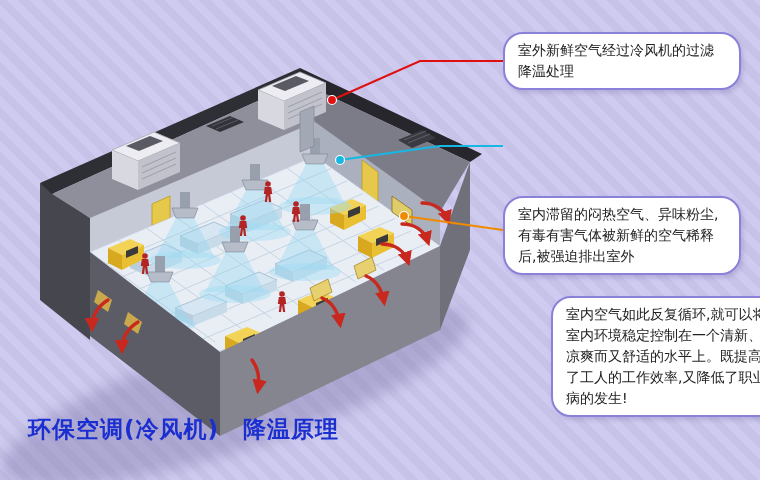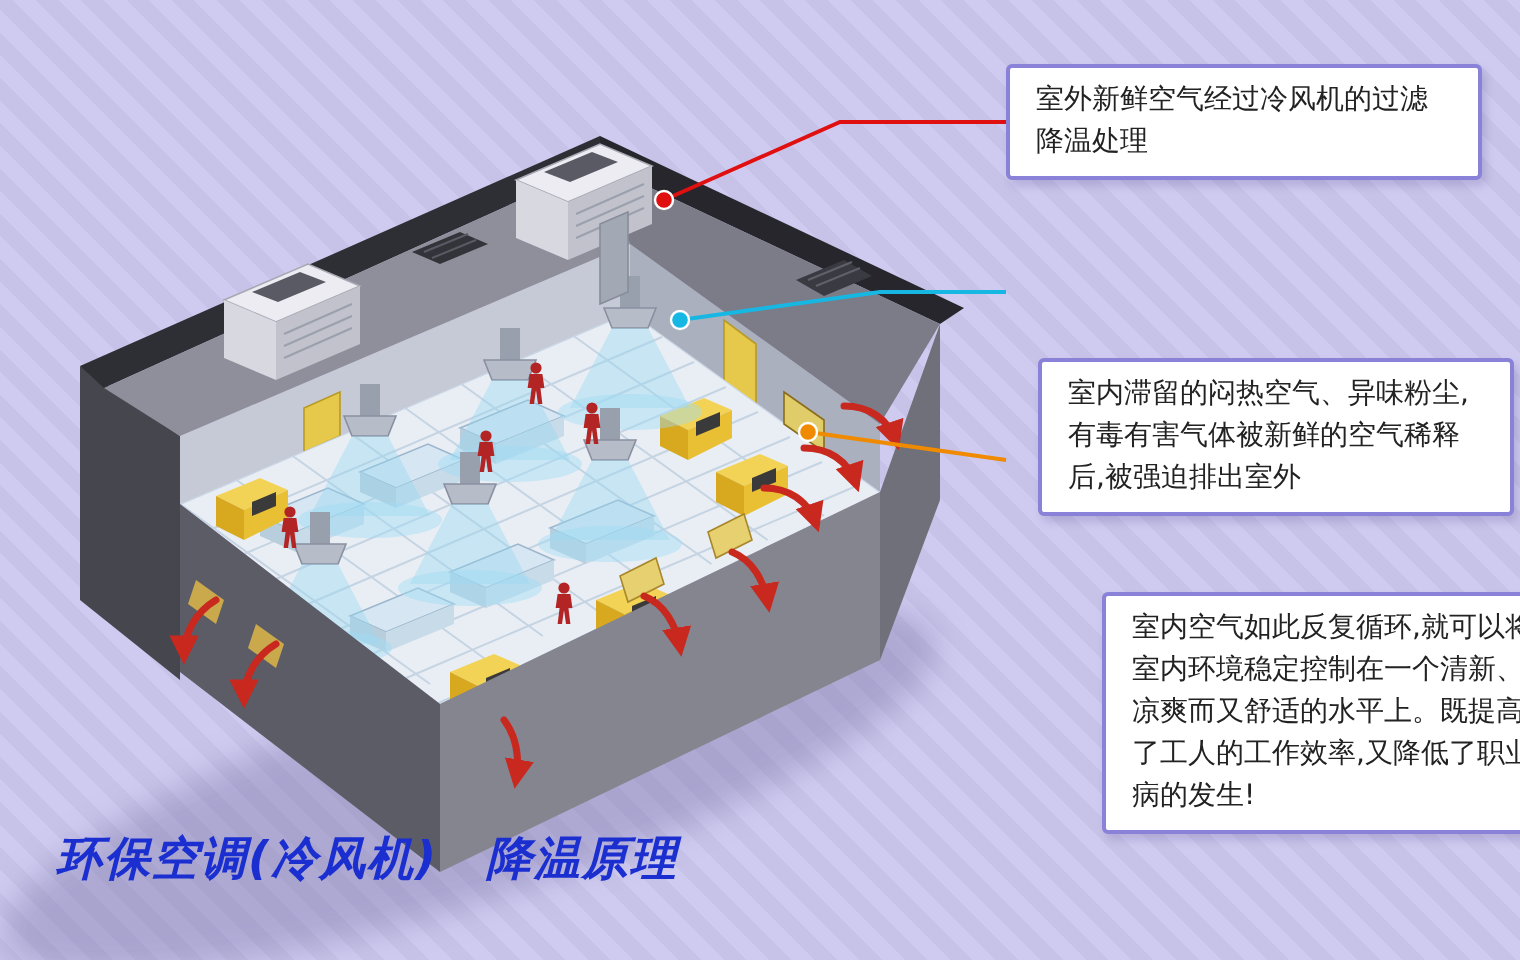--- a/index.html
+++ b/index.html
@@ -8,34 +8,33 @@
     position:relative;width:760px;height:480px;overflow:hidden;
     background:repeating-linear-gradient(45deg,
       var(--background,#c7c3e8) 0px, var(--background,#c7c3e8) 8px,
       var(--background-stripe,#cfcbf0) 8px, var(--background-stripe,#cfcbf0) 16px);
   }
   .scene{position:absolute;left:0;top:0;width:760px;height:480px;}
   .callout{
     position:absolute;left:503px;width:238px;box-sizing:border-box;
     background:var(--callout-bg,#ffffff);
     border:2px solid var(--callout-border,#8a82d8);
-    border-radius:3px;padding:6px 13px;
+    border-radius:20px;padding:6px 13px;
     font-size:14px;line-height:1.5;color:#222;
     box-shadow:2px 3px 5px rgba(60,50,120,.18);
     z-index:2;
   }
   .callout-1{top:32px;}
   .callout-2{top:117px;}
-  .callout-3{top:179px;margin-left:16px;}
+  .callout-3{top:196px;}
   .callout-4{top:296px;margin-left:48px;}
   .page-title{
     position:absolute;left:28px;top:414px;z-index:2;
     font-size:23px;font-weight:bold;letter-spacing:1px;
     color:var(--title-color,#1b2fd0);
-    font-style:italic;
   }
   .conn{fill:none;stroke-width:2;}
   .conn-red{stroke:var(--connector-red,#e01010);}
   .conn-cyan{stroke:var(--connector-cyan,#17b7e4);}
   .conn-orange{stroke:var(--connector-orange,#f08a00);}
   .dot{stroke:#ffffff;stroke-width:1.2;}
   .dot-red{fill:var(--connector-red,#e01010);}
   .dot-cyan{fill:var(--connector-cyan,#17b7e4);}
   .dot-orange{fill:var(--connector-orange,#f08a00);}
   .exh{fill:none;stroke:var(--exhaust-arrow,#c9281e);stroke-width:3.5;stroke-linecap:round;}

